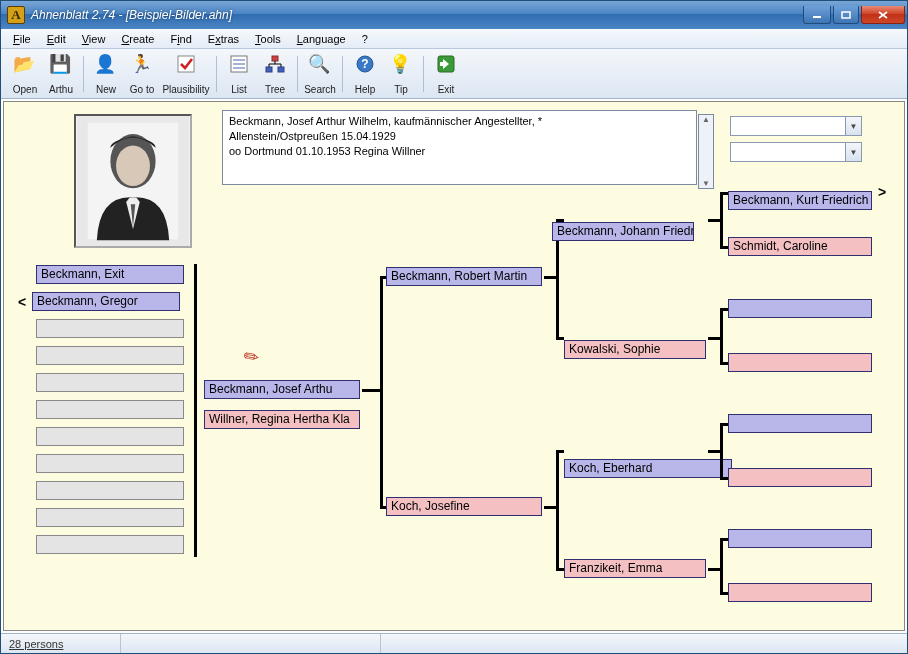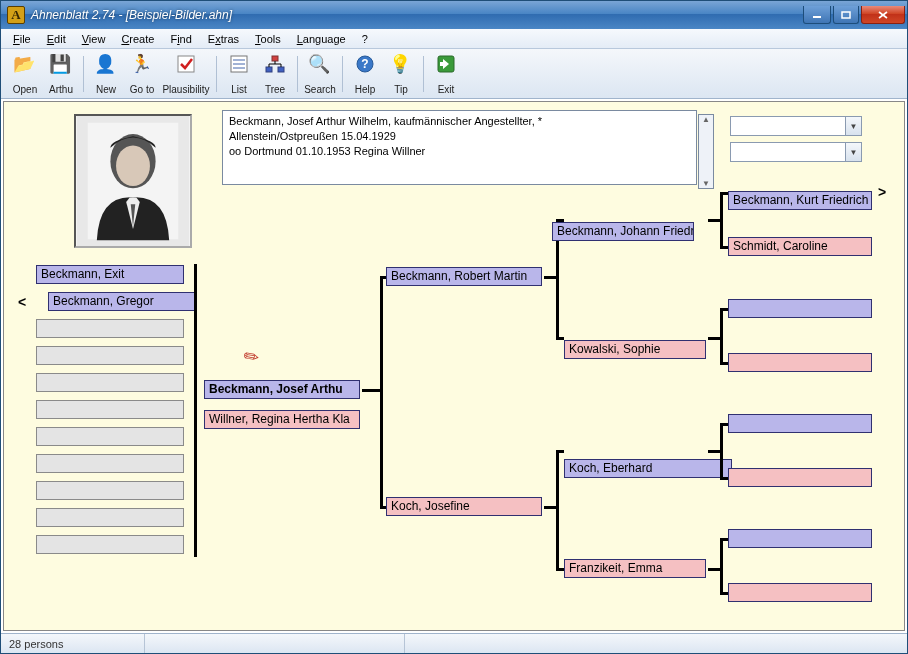--- a/index.html
+++ b/index.html
@@ -169,21 +169,21 @@
     text-overflow: clip;
   }
   .male   { background: #b9b6ea; }
   .female { background: #f5c0c2; }
   .empty-slot {
     position: absolute;
     width: 148px; height: 19px;
     background: #e4e4e4;
     border: 1px solid #8a8a8a;
   }
-  .sel { font-weight: bold; }
+  .sel { font-weight: normal; }
   .vline, .hline { position: absolute; background: #000; }
   .vline { width: 3px; }
   .hline { height: 3px; }
   .navarr {
     position: absolute;
     font-size: 14px; font-weight: bold;
     color: #000;
     cursor: default;
   }
   .pencil {
@@ -200,21 +200,21 @@
     align-items: center;
     font-size: 11px;
     color: #333;
   }
   .statusbar .cell {
     padding: 0 8px;
     border-right: 1px solid #b6c4d6;
     height: 100%;
     display: flex; align-items: center;
   }
-  .statusbar .cell:first-child { width: 144px; }
+  .statusbar .cell:first-child { width: 120px; text-decoration: underline; }
   .statusbar .cell:nth-child(2) { width: 260px; }
 </style>
 </head>
 <body>
 
 <div class="window">
 
   <div class="titlebar">
     <div class="app-icon">A</div>
     <div class="title-text">Ahnenblatt 2.74 - [Beispiel-Bilder.ahn]</div>
@@ -358,21 +358,21 @@
     </div>
 
     <div class="combo" style="left:726px; top:14px;">
       <div class="cbtn">▼</div>
     </div>
     <div class="combo" style="left:726px; top:40px;">
       <div class="cbtn">▼</div>
     </div>
 
     <div class="pbox male" style="left:32px; top:163px; width:148px;">Beckmann, Exit</div>
-    <div class="pbox male" style="left:44px; top:190px; width:148px;">Beckmann, Gregor</div>
+    <div class="pbox male" style="left:28px; top:190px; width:148px;">Beckmann, Gregor</div>
     <div class="empty-slot" style="left:32px; top:217px;"></div>
     <div class="empty-slot" style="left:32px; top:244px;"></div>
     <div class="empty-slot" style="left:32px; top:271px;"></div>
     <div class="empty-slot" style="left:32px; top:298px;"></div>
     <div class="empty-slot" style="left:32px; top:325px;"></div>
     <div class="empty-slot" style="left:32px; top:352px;"></div>
     <div class="empty-slot" style="left:32px; top:379px;"></div>
     <div class="empty-slot" style="left:32px; top:406px;"></div>
     <div class="empty-slot" style="left:32px; top:433px;"></div>
 

